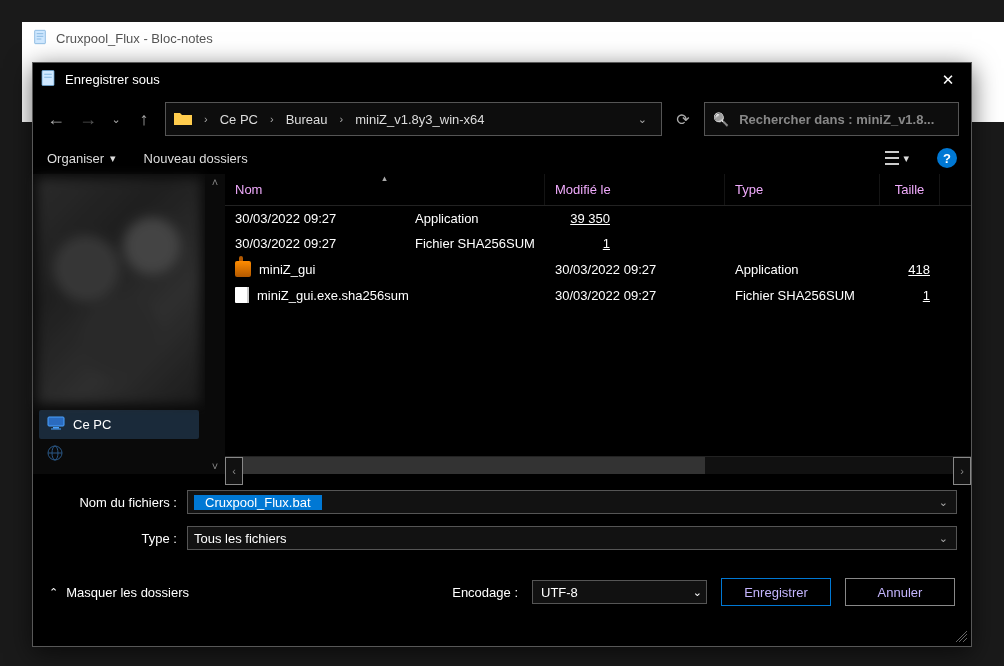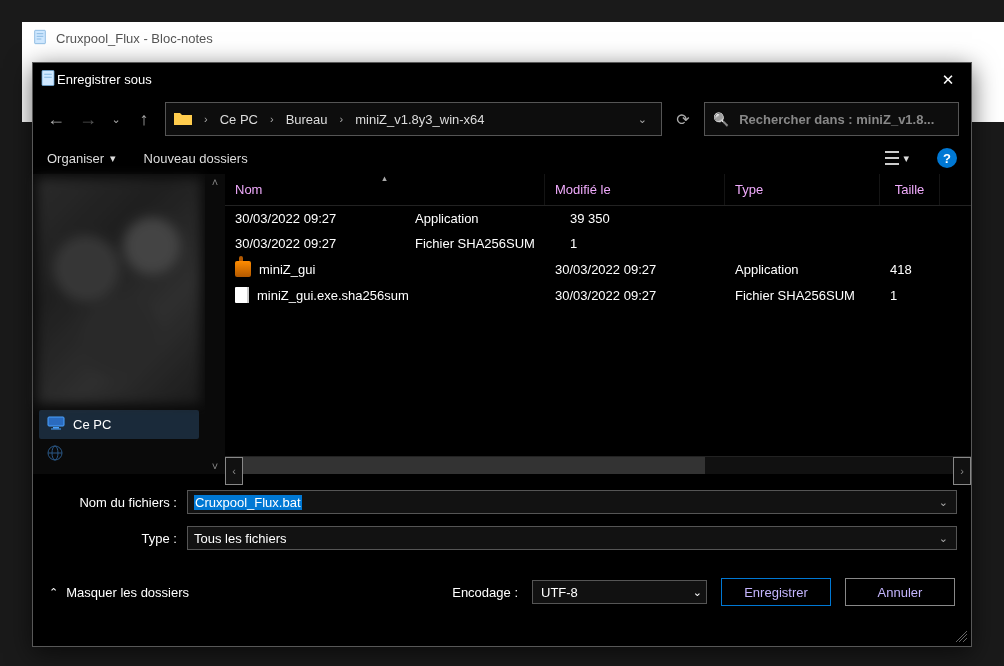--- a/index.html
+++ b/index.html
@@ -10,21 +10,21 @@
   .parent-title   { display: flex; align-items: center; gap: 8px; padding: 7px 10px; color: #555; background:#fff; }
   .parent-icon svg { width: 16px; height: 16px; }
 
   
   .dialog {
     position: absolute; top: 62px; left: 32px; width: 940px; height: 585px;
     background: #000; border: 1px solid #585858; box-shadow: 0 6px 24px rgba(0,0,0,.6);
   }
 
   .dlg-titlebar { height: 33px; display: flex; align-items: center; justify-content: space-between; padding: 0 0 0 6px; color:#fff;}
-  .dlg-titlebar .left { display:flex; align-items:center; }
+  .dlg-titlebar .left { display:flex; align-items:center; gap:8px; }
   .dlg-titlebar .close { width:46px; height:33px; display:flex; align-items:center; justify-content:center; cursor:pointer;}
   .notepad-icon svg{width:18px;height:18px;}
 
   
   .navrow { display:flex; align-items:center; gap:10px; padding:6px 12px; }
   .navrow .arrow, .navrow .refresh { width:22px; height:32px; display:flex; align-items:center; justify-content:center; color:#aaa; cursor:pointer;}
   .navrow .arrow.disabled { color:#555; cursor:default;}
   .addressbar, .searchbar {
     height:34px; border:1px solid #555; background:#0d0d0d; display:flex; align-items:center; padding:0 8px; color:#ddd;
   }
@@ -67,36 +67,36 @@
 
   .files { flex:1; background:#000; color:#fff; position:relative;}
   .filehdr { display:flex; border-bottom:1px solid #222; }
   .filehdr .col { padding:8px 10px; color:#f0abfc; border-right:1px solid rgba(255,255,255,.08); position:relative;}
   .col.name { flex:0 0 320px;} .col.date{flex:0 0 180px;} .col.type{flex:0 0 155px;} .col.size{flex:0 0 60px; text-align:center;}
   .filehdr .col.name::after{content:"▴"; position:absolute; left:50%; top:-1px; font-size:9px; color:#aaa; transform:translateX(-50%);}
   .filebody { }
   .row { display:flex; padding:5px 0; align-items:center;}
   .row .c { padding:0 10px;}
   .row .c.name { flex:0 0 320px; display:flex; align-items:center; gap:8px;}
-  .row .c.date{flex:0 0 180px;} .row .c.type{flex:0 0 155px;} .row .c.size{flex:0 0 60px; }
+  .row .c.date{flex:0 0 180px;} .row .c.type{flex:0 0 155px;} .row .c.size{flex:0 0 60px; text-align:right;text-decoration:underline;}
   .ico-app { width:16px; height:16px; background:linear-gradient(#ff8c00,#b35900); border-radius:2px; position:relative;}
   .ico-app::before{content:""; position:absolute; top:-5px; left:4px; width:4px; height:5px; background:#b35900; border-radius:2px 2px 0 0;}
   .ico-file { width:14px; height:16px; background:#fff; border-radius:1px; box-shadow:inset -3px 0 0 -1px #ccc;}
   .h-scroll { position:absolute; left:0; right:0; bottom:0; height:18px; border-top:1px solid #222; display:flex;}
   .h-scroll .btn{width:18px;display:flex;align-items:center;justify-content:center;color:#888;background:#111;cursor:pointer;}
   .h-scroll .track{flex:1;background:#111;} .h-scroll .thumb{height:100%;width:65%;background:#333;}
 
   
   .form { padding:16px 14px 6px 14px; color:#fff;}
   .form .line { display:flex; align-items:center; gap:10px; margin-bottom:12px;}
   .form label { width:130px; text-align:right;}
   .combo { flex:1; height:24px; border:1px solid #555; background:#121212; display:flex; align-items:center; justify-content:space-between; padding:0 4px 0 6px; cursor:text;}
   .combo.sel { cursor:pointer;}
   .combo .dd { color:#aaa; cursor:pointer; padding:0 4px;}
-  .filename-sel { background:#0078d4; color:#fff; padding:0 1px;text-align:right;}
+  .filename-sel { background:#0078d4; color:#fff; padding:0 11px;text-align:right;}
 
   .footer { display:flex; align-items:center; gap:14px; padding:10px 16px 16px 16px; color:#fff;}
   .footer .toggle{display:flex;align-items:center;gap:8px;cursor:pointer;}
   .footer .spacer{flex:1;}
   .footer .enc-lbl{}
   .footer .enc-combo{ width:175px; height:24px; border:1px solid #555; background:#111; display:flex; align-items:center; justify-content:space-between; padding:0 4px 0 8px; cursor:pointer;}
   .btn { width:110px; height:28px; border:1px solid #888; background:transparent; color:#c4b5fd; display:flex; align-items:center; justify-content:center; cursor:pointer;}
   .btn.primary{ border-color:#0078d4;}
   .grip{position:absolute;right:4px;bottom:4px;width:12px;height:12px;background:
     linear-gradient(135deg,transparent 50%,#666 50% 55%,transparent 55% 65%,#666 65% 70%,transparent 70% 80%,#666 80% 85%,transparent 85%);}

